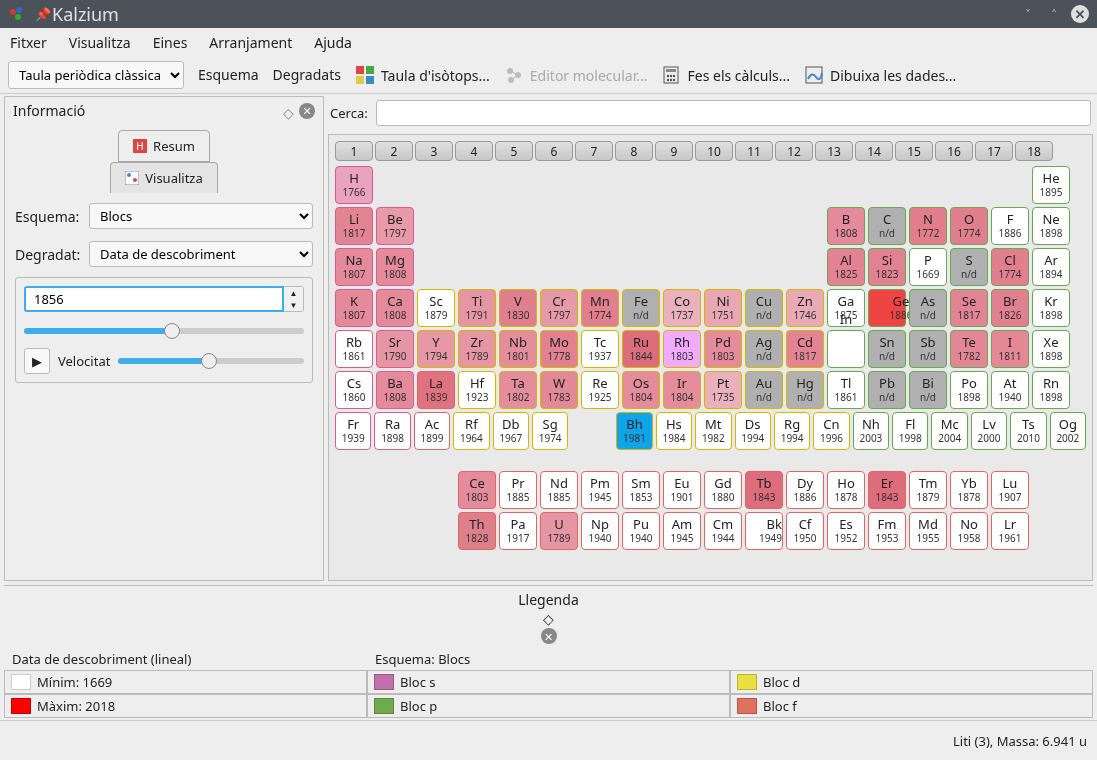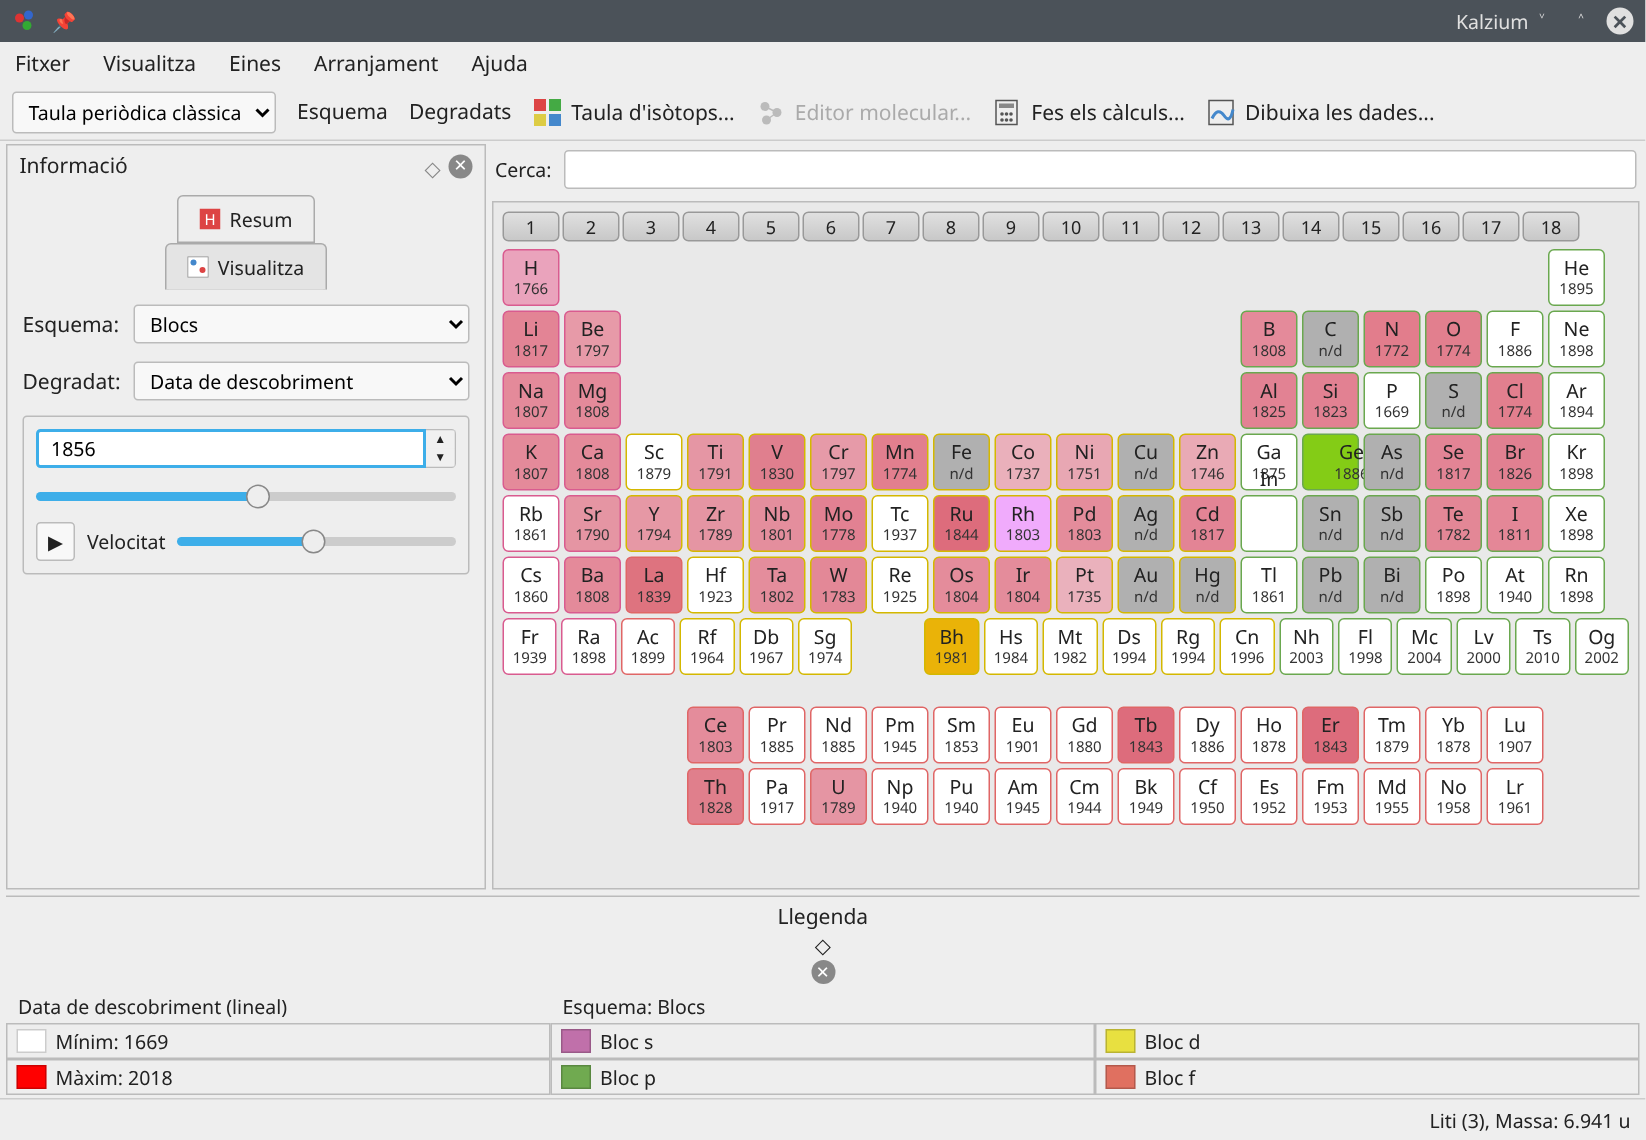--- a/index.html
+++ b/index.html
@@ -1,21 +1,21 @@
 <!DOCTYPE html>
 <html><head>
 <meta charset="utf-8">
 <style>
 * { box-sizing: border-box; margin: 0; padding: 0; font-family: "Noto Sans", "Segoe UI", sans-serif; }
 body { background: #eeeeee; font-size: 13px; color: #222; width: 1097px; height: 760px; overflow: hidden; display: flex; flex-direction: column; }
 
 
 .titlebar { background: #4b5259; height: 28px; display: flex; align-items: center; padding: 0 8px; color: #e0e0e0; }
 .titlebar .tb-left { display: flex; gap: 8px; align-items: center; }
-.titlebar .tb-center { flex: 1; text-align: right; font-size: 13px; }
+.titlebar .tb-center { flex: 1; text-align: left; font-size: 18px; }
 .titlebar .tb-right { display: flex; gap: 8px; align-items: center; }
 .tb-btn { width: 18px; height: 18px; display: inline-flex; align-items: center; justify-content: center; cursor: pointer; }
 .tb-close { background: #e0e0e0; border-radius: 50%; color: #4b5259; font-weight: bold; }
 
 
 .menubar { height: 28px; display: flex; align-items: center; padding: 0 10px; gap: 22px; background: #eeeeee; }
 .menubar span { cursor: pointer; font-size: 14px; }
 
 
 .toolbar { height: 38px; display: flex; align-items: center; padding: 0 8px; gap: 14px; background: #eeeeee; border-bottom: 1px solid #ccc;}
@@ -78,21 +78,21 @@
 .legendpanel { border-top: 1px solid #bbb; margin: 2px 4px; }
 .legendhdr { display: flex; align-items: center; padding: 4px 8px; font-size: 14px; flex-direction: column; }
 .legendhdr .spacer { flex: 1; }
 .legendtoprow { display: flex; }
 .legendtoprow > div { flex: 1; padding: 2px 8px; font-size: 13px; }
 .legendgrid { display: grid; grid-template-columns: 1fr 1fr 1fr; }
 .legendcell { display: flex; align-items: center; border: 1px solid #bbb; padding: 2px 6px; font-size: 13px;}
 .legendcell .sw { width: 20px; height: 16px; margin-right: 6px; border: 1px solid rgba(0,0,0,0.2);}
 
 
-.statusbar { height: 28px; display: flex; align-items: center; justify-content: flex-end; padding: 0 10px; font-size: 13px; border-top: 1px solid #ccc;}
+.statusbar { height: 40px; display: flex; align-items: center; justify-content: flex-end; padding: 0 10px; font-size: 13px; border-top: 1px solid #ccc;}
 
 .icoclose { width:16px; height:16px; border-radius:50%; background:#888; color:#fff; font-size:11px; display:inline-flex; align-items:center; justify-content:center; cursor:pointer;}
 </style>
 </head>
 <body>
 
 <div class="titlebar">
   <div class="tb-left">
     <span class="tb-btn">
       <svg width="16" height="16" viewBox="0 0 16 16">
@@ -409,21 +409,21 @@
               <span class="yr">n/d</span>
             </div>
             <div class="cell border-d" style="background: rgb(233, 170, 181);">
               <span class="sym">Zn</span>
               <span class="yr">1746</span>
             </div>
             <div class="cell border-p" style="background: rgb(255, 255, 255);">
               <span class="sym">Ga</span>
               <span class="yr">1875</span>
             </div>
-            <div class="cell border-p" style="background: #84cc16; padding-left: 28px;">
+            <div class="cell border-p" style="background: #ef4444; padding-left: 28px;">
               <span class="sym">Ge</span>
               <span class="yr">1886</span>
             </div>
             <div class="cell border-p" style="background: rgb(176, 176, 176);">
               <span class="sym">As</span>
               <span class="yr">n/d</span>
             </div>
             <div class="cell border-p" style="background: rgb(227, 132, 149);">
               <span class="sym">Se</span>
               <span class="yr">1817</span>
@@ -603,21 +603,21 @@
               <span class="yr">1964</span>
             </div>
             <div class="cell border-d" style="background: rgb(255, 255, 255);">
               <span class="sym">Db</span>
               <span class="yr">1967</span>
             </div>
             <div class="cell border-d" style="background: rgb(255, 255, 255);">
               <span class="sym">Sg</span>
               <span class="yr">1974</span>
             </div>
-            <div class="cell border-d" style="background: #eab308; margin-left: 45px;">
+            <div class="cell border-d" style="background: #0ea5e9; margin-left: 45px;">
               <span class="sym">Bh</span>
               <span class="yr">1981</span>
             </div>
             <div class="cell border-d" style="background: rgb(255, 255, 255);">
               <span class="sym">Hs</span>
               <span class="yr">1984</span>
             </div>
             <div class="cell border-d" style="background: rgb(255, 255, 255);">
               <span class="sym">Mt</span>
               <span class="yr">1982</span>
@@ -746,21 +746,21 @@
               <span class="yr">1940</span>
             </div>
             <div class="cell border-f" style="background: rgb(255, 255, 255);">
               <span class="sym">Am</span>
               <span class="yr">1945</span>
             </div>
             <div class="cell border-f" style="background: rgb(255, 255, 255);">
               <span class="sym">Cm</span>
               <span class="yr">1944</span>
             </div>
-            <div class="cell border-f" style="background: rgb(255, 255, 255);">
+            <div class="cell border-f" style="background: rgb(255, 255, 255); align-items: flex-end;">
               <span class="sym">Bk</span>
               <span class="yr">1949</span>
             </div>
             <div class="cell border-f" style="background: rgb(255, 255, 255);">
               <span class="sym">Cf</span>
               <span class="yr">1950</span>
             </div>
             <div class="cell border-f" style="background: rgb(255, 255, 255);">
               <span class="sym">Es</span>
               <span class="yr">1952</span>

